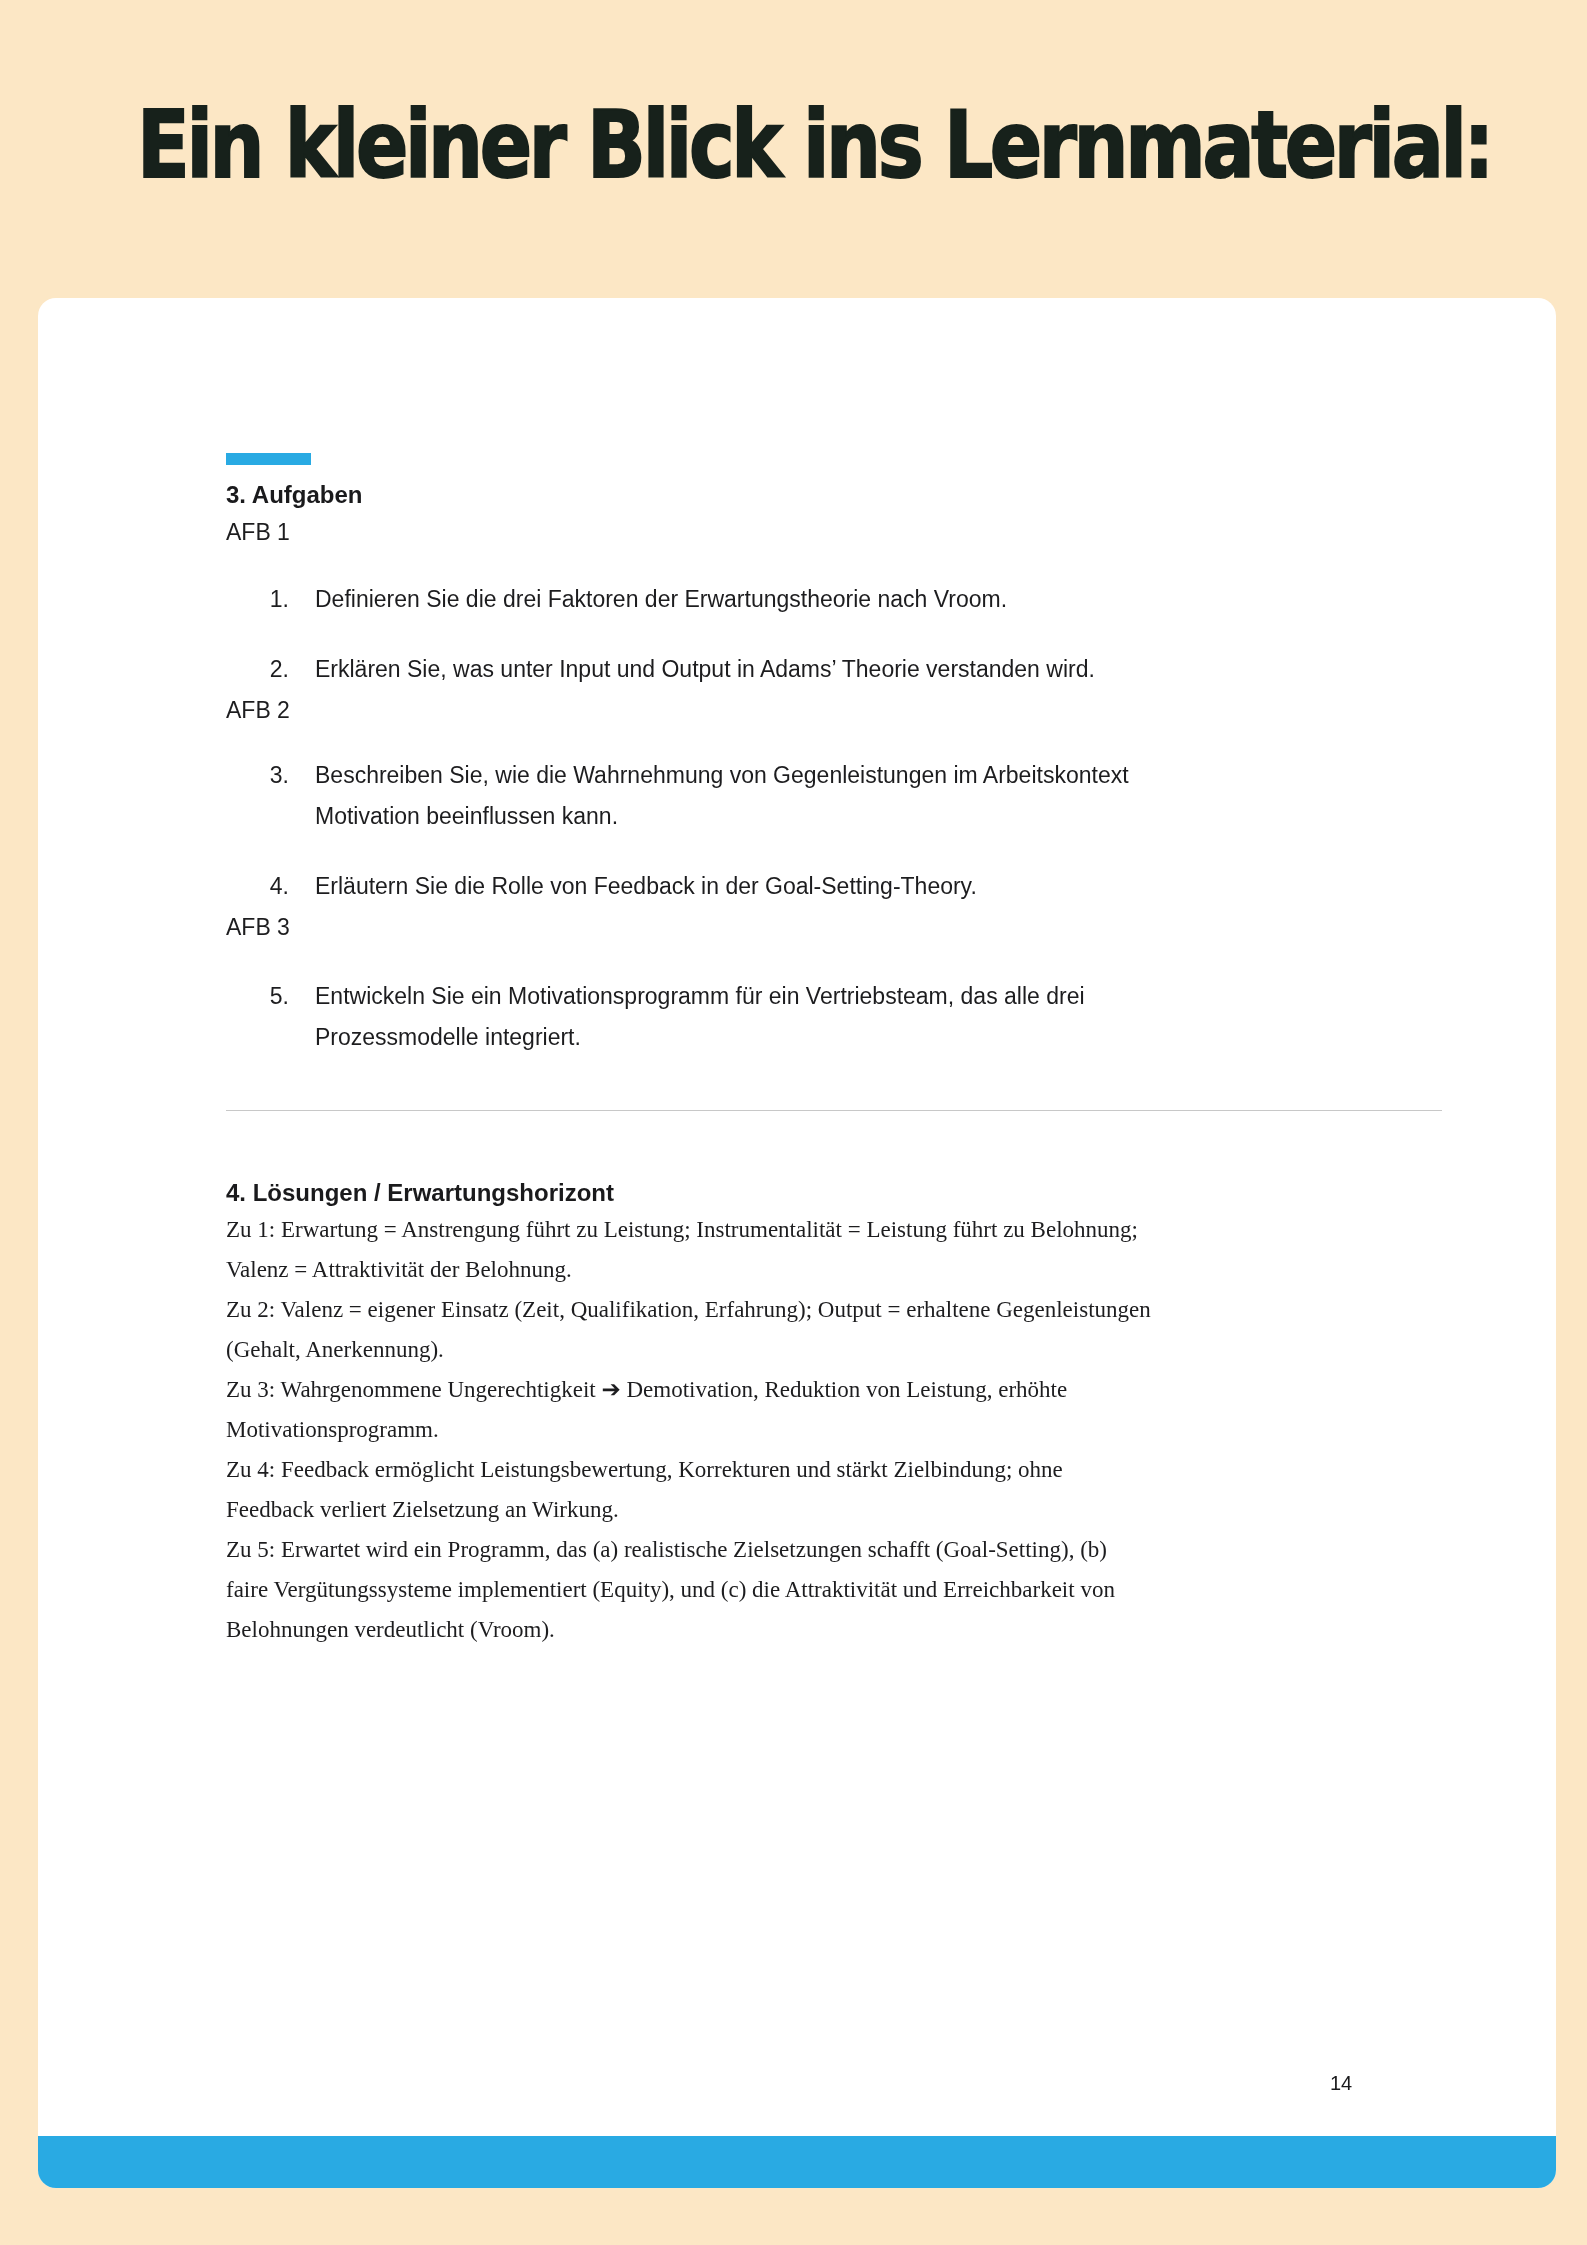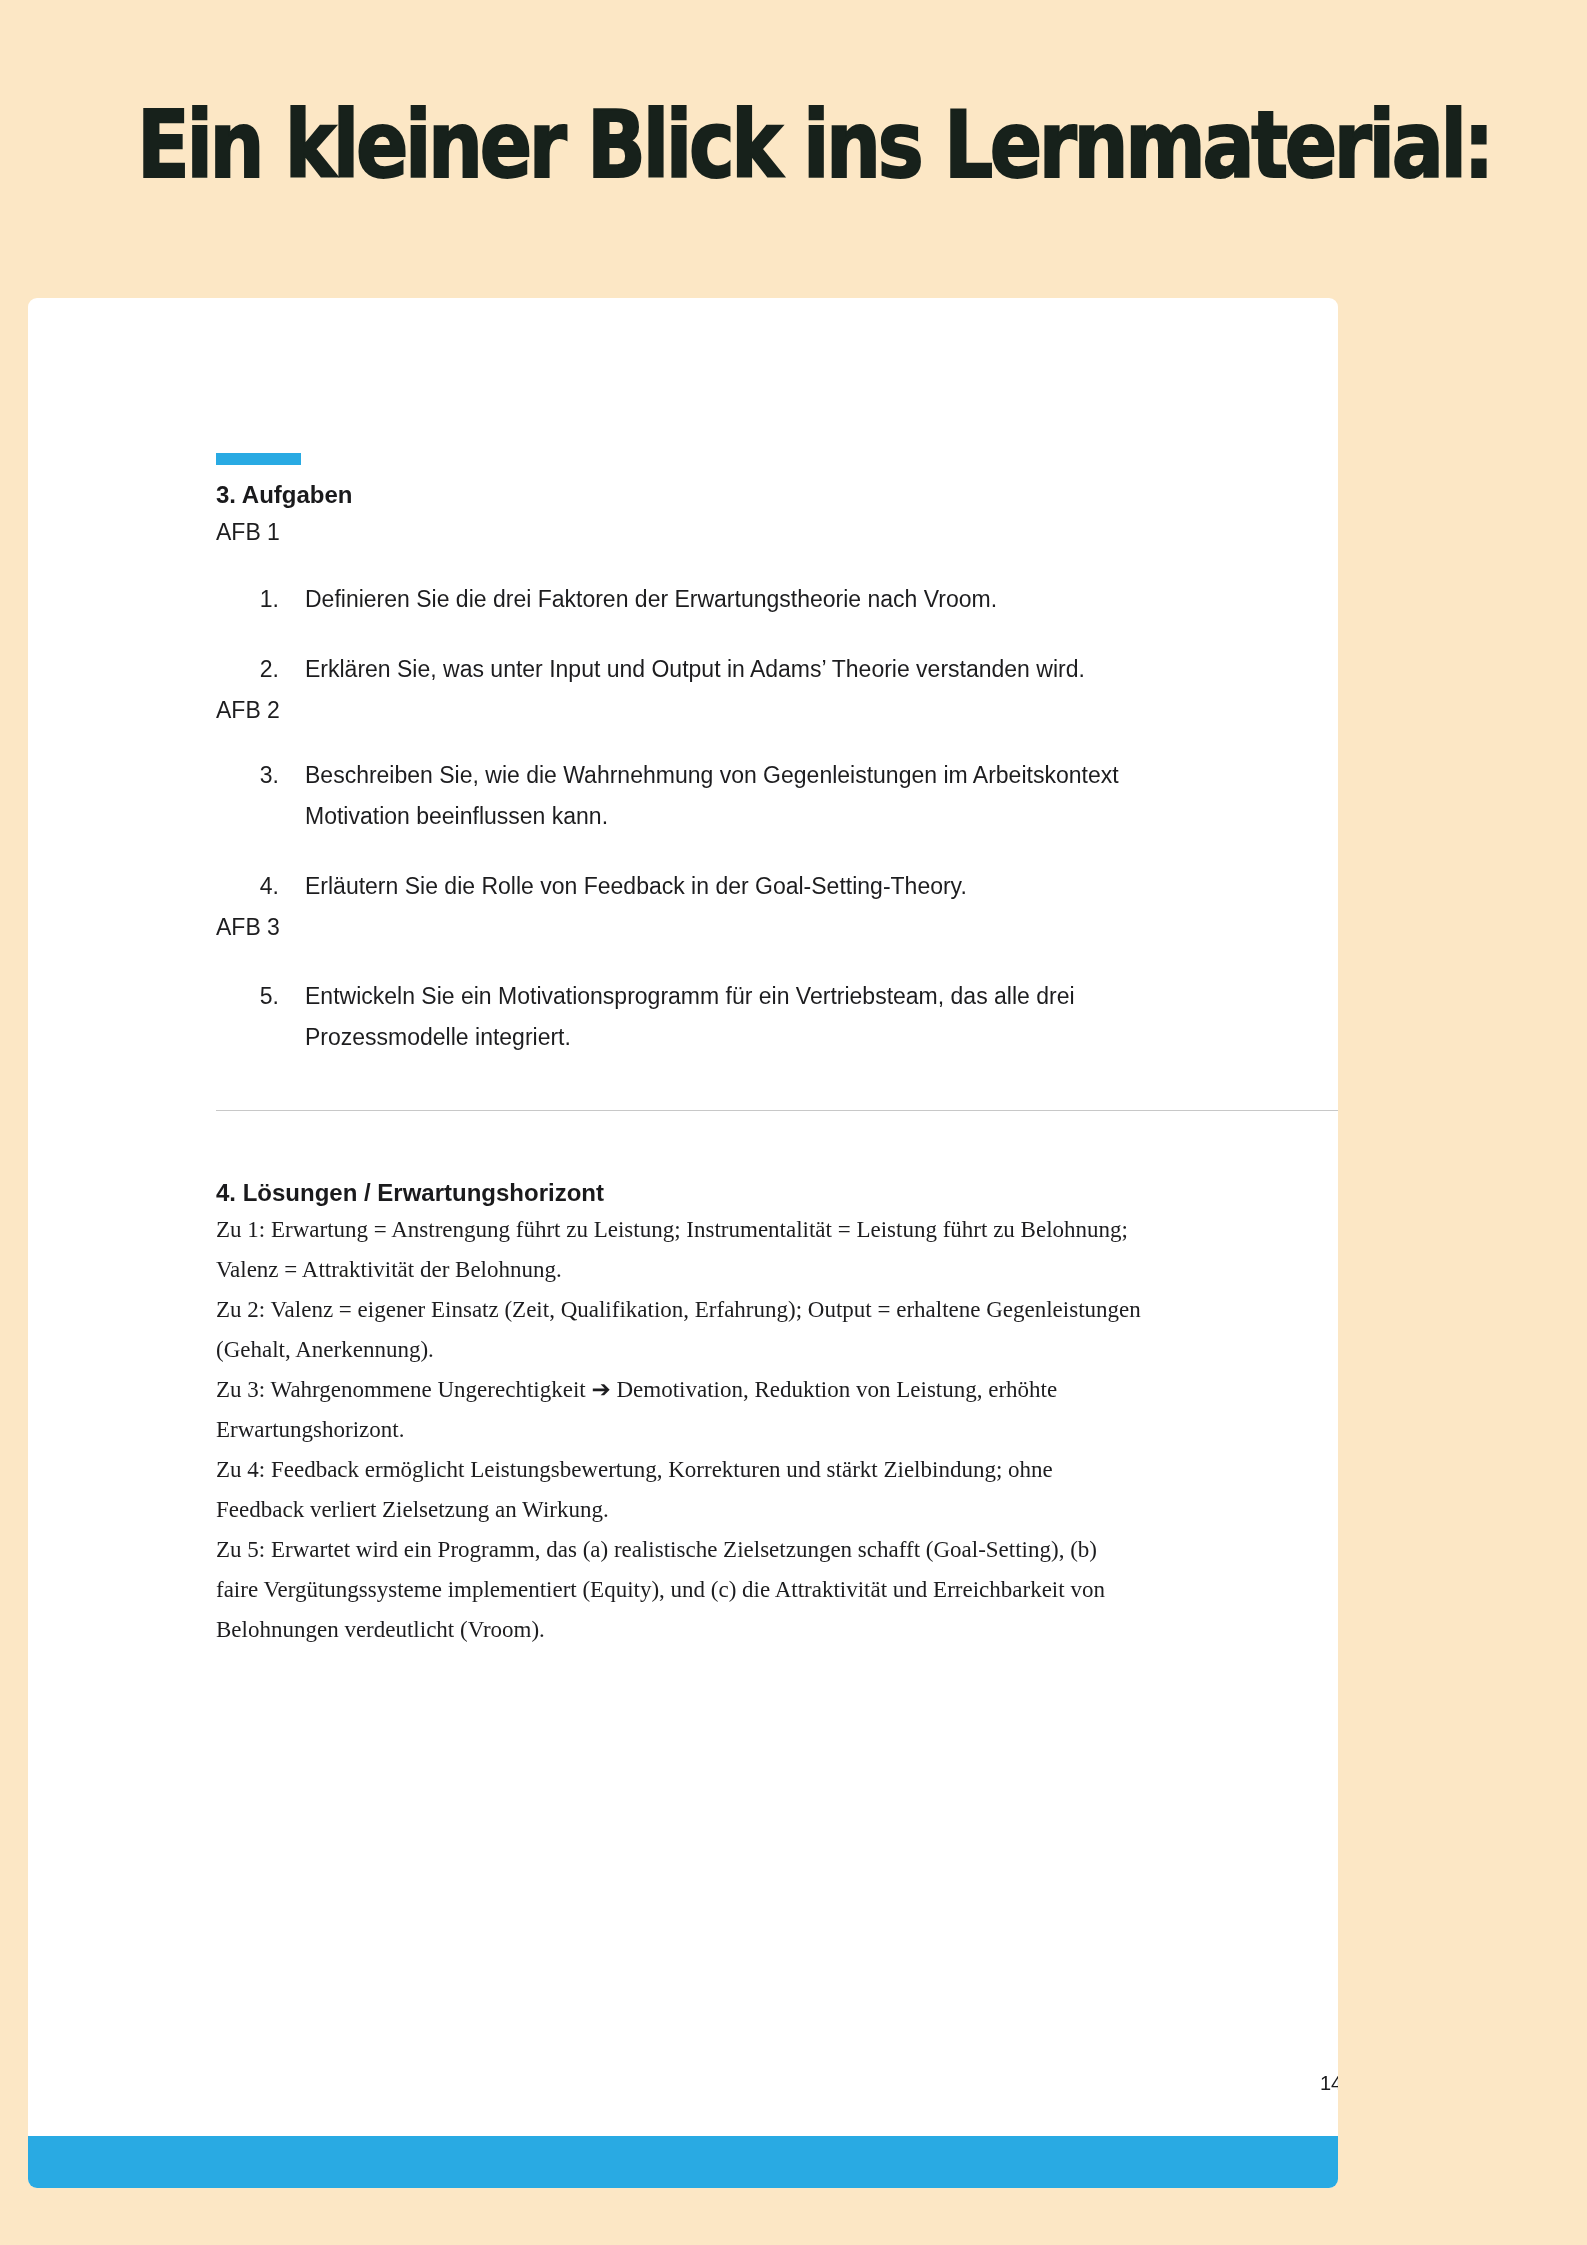--- a/index.html
+++ b/index.html
@@ -29,24 +29,24 @@
     letter-spacing:-4px;
     color:#17211B;
     -webkit-text-stroke:2px #17211B;
     transform:scaleX(0.84);
     transform-origin:center top;
   }
 
   
   .card {
     position:absolute;
-    left:28px; top:298px;
-    width:1310px; height:1890px;
+    left:38px; top:298px;
+    width:1518px; height:1890px;
     background:#FFFFFF;
-    border-radius:9px;
+    border-radius:18px;
     overflow:hidden;
   }
   .card-footer {
     position:absolute;
     left:0; right:0; bottom:0;
     height:52px;
     background:#29AAE3;
   }
 
   .content {
@@ -187,21 +187,21 @@
         <div class="sol-par">
           <div class="sol-line">Zu 1: Erwartung = Anstrengung führt zu Leistung; Instrumentalität = Leistung führt zu Belohnung;</div>
           <div class="sol-line">Valenz = Attraktivität der Belohnung.</div>
         </div>
         <div class="sol-par">
           <div class="sol-line">Zu 2: Valenz = eigener Einsatz (Zeit, Qualifikation, Erfahrung); Output = erhaltene Gegenleistungen</div>
           <div class="sol-line">(Gehalt, Anerkennung).</div>
         </div>
         <div class="sol-par">
           <div class="sol-line">Zu 3: Wahrgenommene Ungerechtigkeit ➔ Demotivation, Reduktion von Leistung, erhöhte</div>
-          <div class="sol-line">Erwartungshorizont.</div>
+          <div class="sol-line">Motivationsprogramm.</div>
         </div>
         <div class="sol-par">
           <div class="sol-line">Zu 4: Feedback ermöglicht Leistungsbewertung, Korrekturen und stärkt Zielbindung; ohne</div>
           <div class="sol-line">Feedback verliert Zielsetzung an Wirkung.</div>
         </div>
         <div class="sol-par">
           <div class="sol-line">Zu 5: Erwartet wird ein Programm, das (a) realistische Zielsetzungen schafft (Goal-Setting), (b)</div>
           <div class="sol-line">faire Vergütungssysteme implementiert (Equity), und (c) die Attraktivität und Erreichbarkeit von</div>
           <div class="sol-line">Belohnungen verdeutlicht (Vroom).</div>
         </div>

